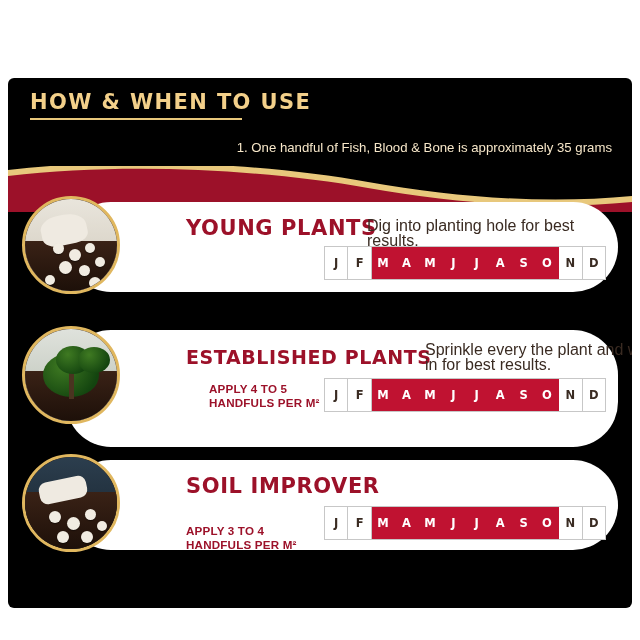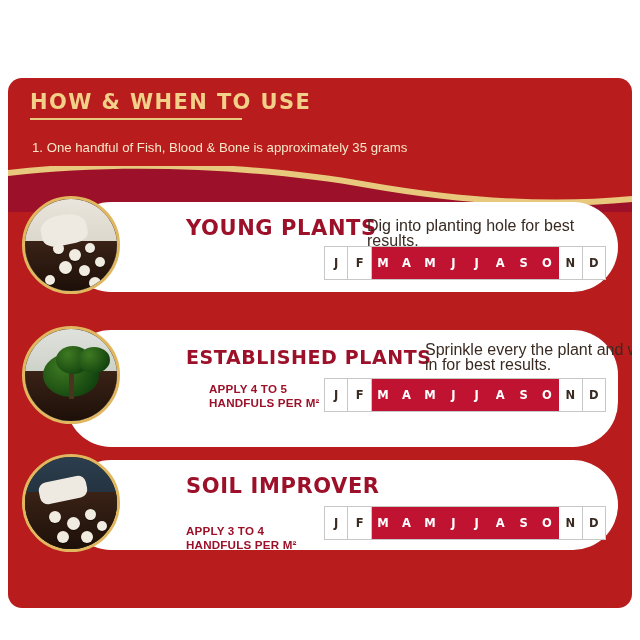--- a/index.html
+++ b/index.html
@@ -6,22 +6,22 @@
   html, body {
     width: 640px; height: 640px;
     background: #ffffff;
     font-family: "Liberation Sans", sans-serif;
     overflow: hidden;
   }
   .panel {
     position: absolute;
     left: 8px; top: 78px;
     width: 624px; height: 530px;
-    background: #b91c1c;
-    border-radius: 14px;
+    background: #000000;
+    border-radius: 6px;
     overflow: hidden;
   }
   
   .swoosh {
     position: absolute;
     left: 0; top: 88px;
     width: 624px; height: 46px;
     overflow: hidden;
     pointer-events: none;
   }
@@ -43,20 +43,21 @@
     width: 212px; height: 2px;
     background: #e8c87c;
   }
   .notes {
     position: absolute;
     left: 24px; top: 60px;
     width: 580px;
     color: #f7e7c9;
     font-size: 13.2px;
     line-height: 20px;
+    text-align: right;
   }
   .notes div { white-space: nowrap; }
 
   .row {
     position: absolute;
     left: 0; width: 624px; height: 118px;
   }
   .row-1 { top: 110px; }
   .row-2 { top: 240px; }
   .row-3 { top: 368px; }

